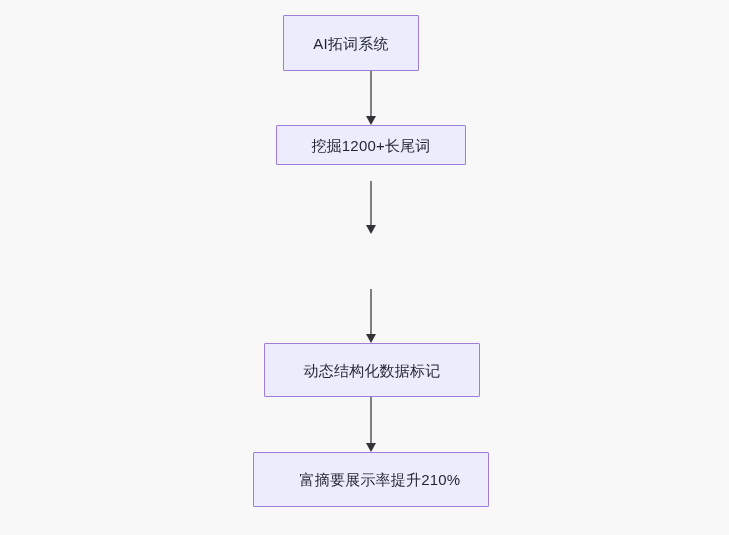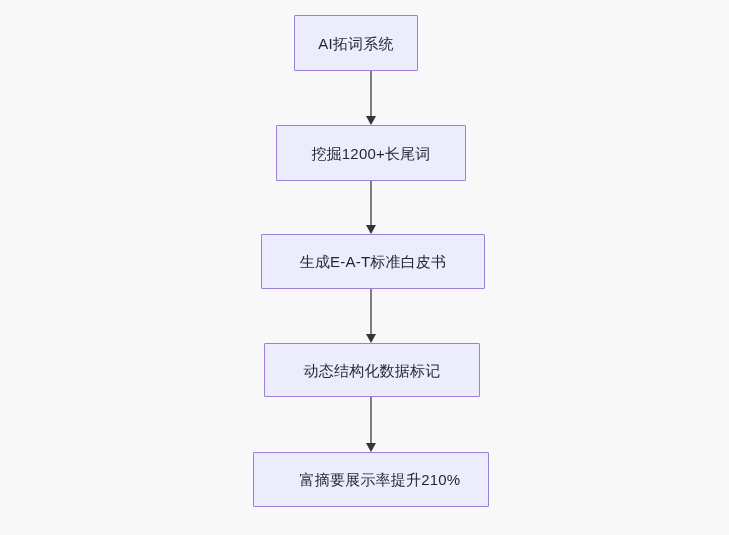--- a/index.html
+++ b/index.html
@@ -57,41 +57,38 @@
     border-left: 5px solid transparent;
     border-right: 5px solid transparent;
     border-top: 9px solid #333338;
   }
 </style>
 </head>
 <body>
 
 <div id="flowchart">
 
-  <div class="node" style="left:294px; top:15px; width:124px; height:56px;">
+  <div class="node" style="left:283px; top:15px; width:136px; height:56px;">
     <span class="node-label">AI拓词系统</span>
   </div>
 
   <div class="connector" style="left:366px; top:71px; height:54px;">
     <div class="shaft" style="height:45px;"></div>
     <div class="head"></div>
   </div>
 
-  <div class="node" style="left:276px; top:125px; width:190px; height:56px;">
+  <div class="node" style="left:276px; top:125px; width:190px; height:40px;">
     <span class="node-label">挖掘1200+长尾词</span>
   </div>
 
   <div class="connector" style="left:366px; top:181px; height:53px;">
     <div class="shaft" style="height:44px;"></div>
     <div class="head"></div>
   </div>
 
-  <div class="node" style="left:261px; top:234px; width:224px; height:55px;">
-    <span class="node-label">生成E-A-T标准白皮书</span>
-  </div>
 
   <div class="connector" style="left:366px; top:289px; height:54px;">
     <div class="shaft" style="height:45px;"></div>
     <div class="head"></div>
   </div>
 
   <div class="node" style="left:264px; top:343px; width:216px; height:54px;">
     <span class="node-label">动态结构化数据标记</span>
   </div>
 

